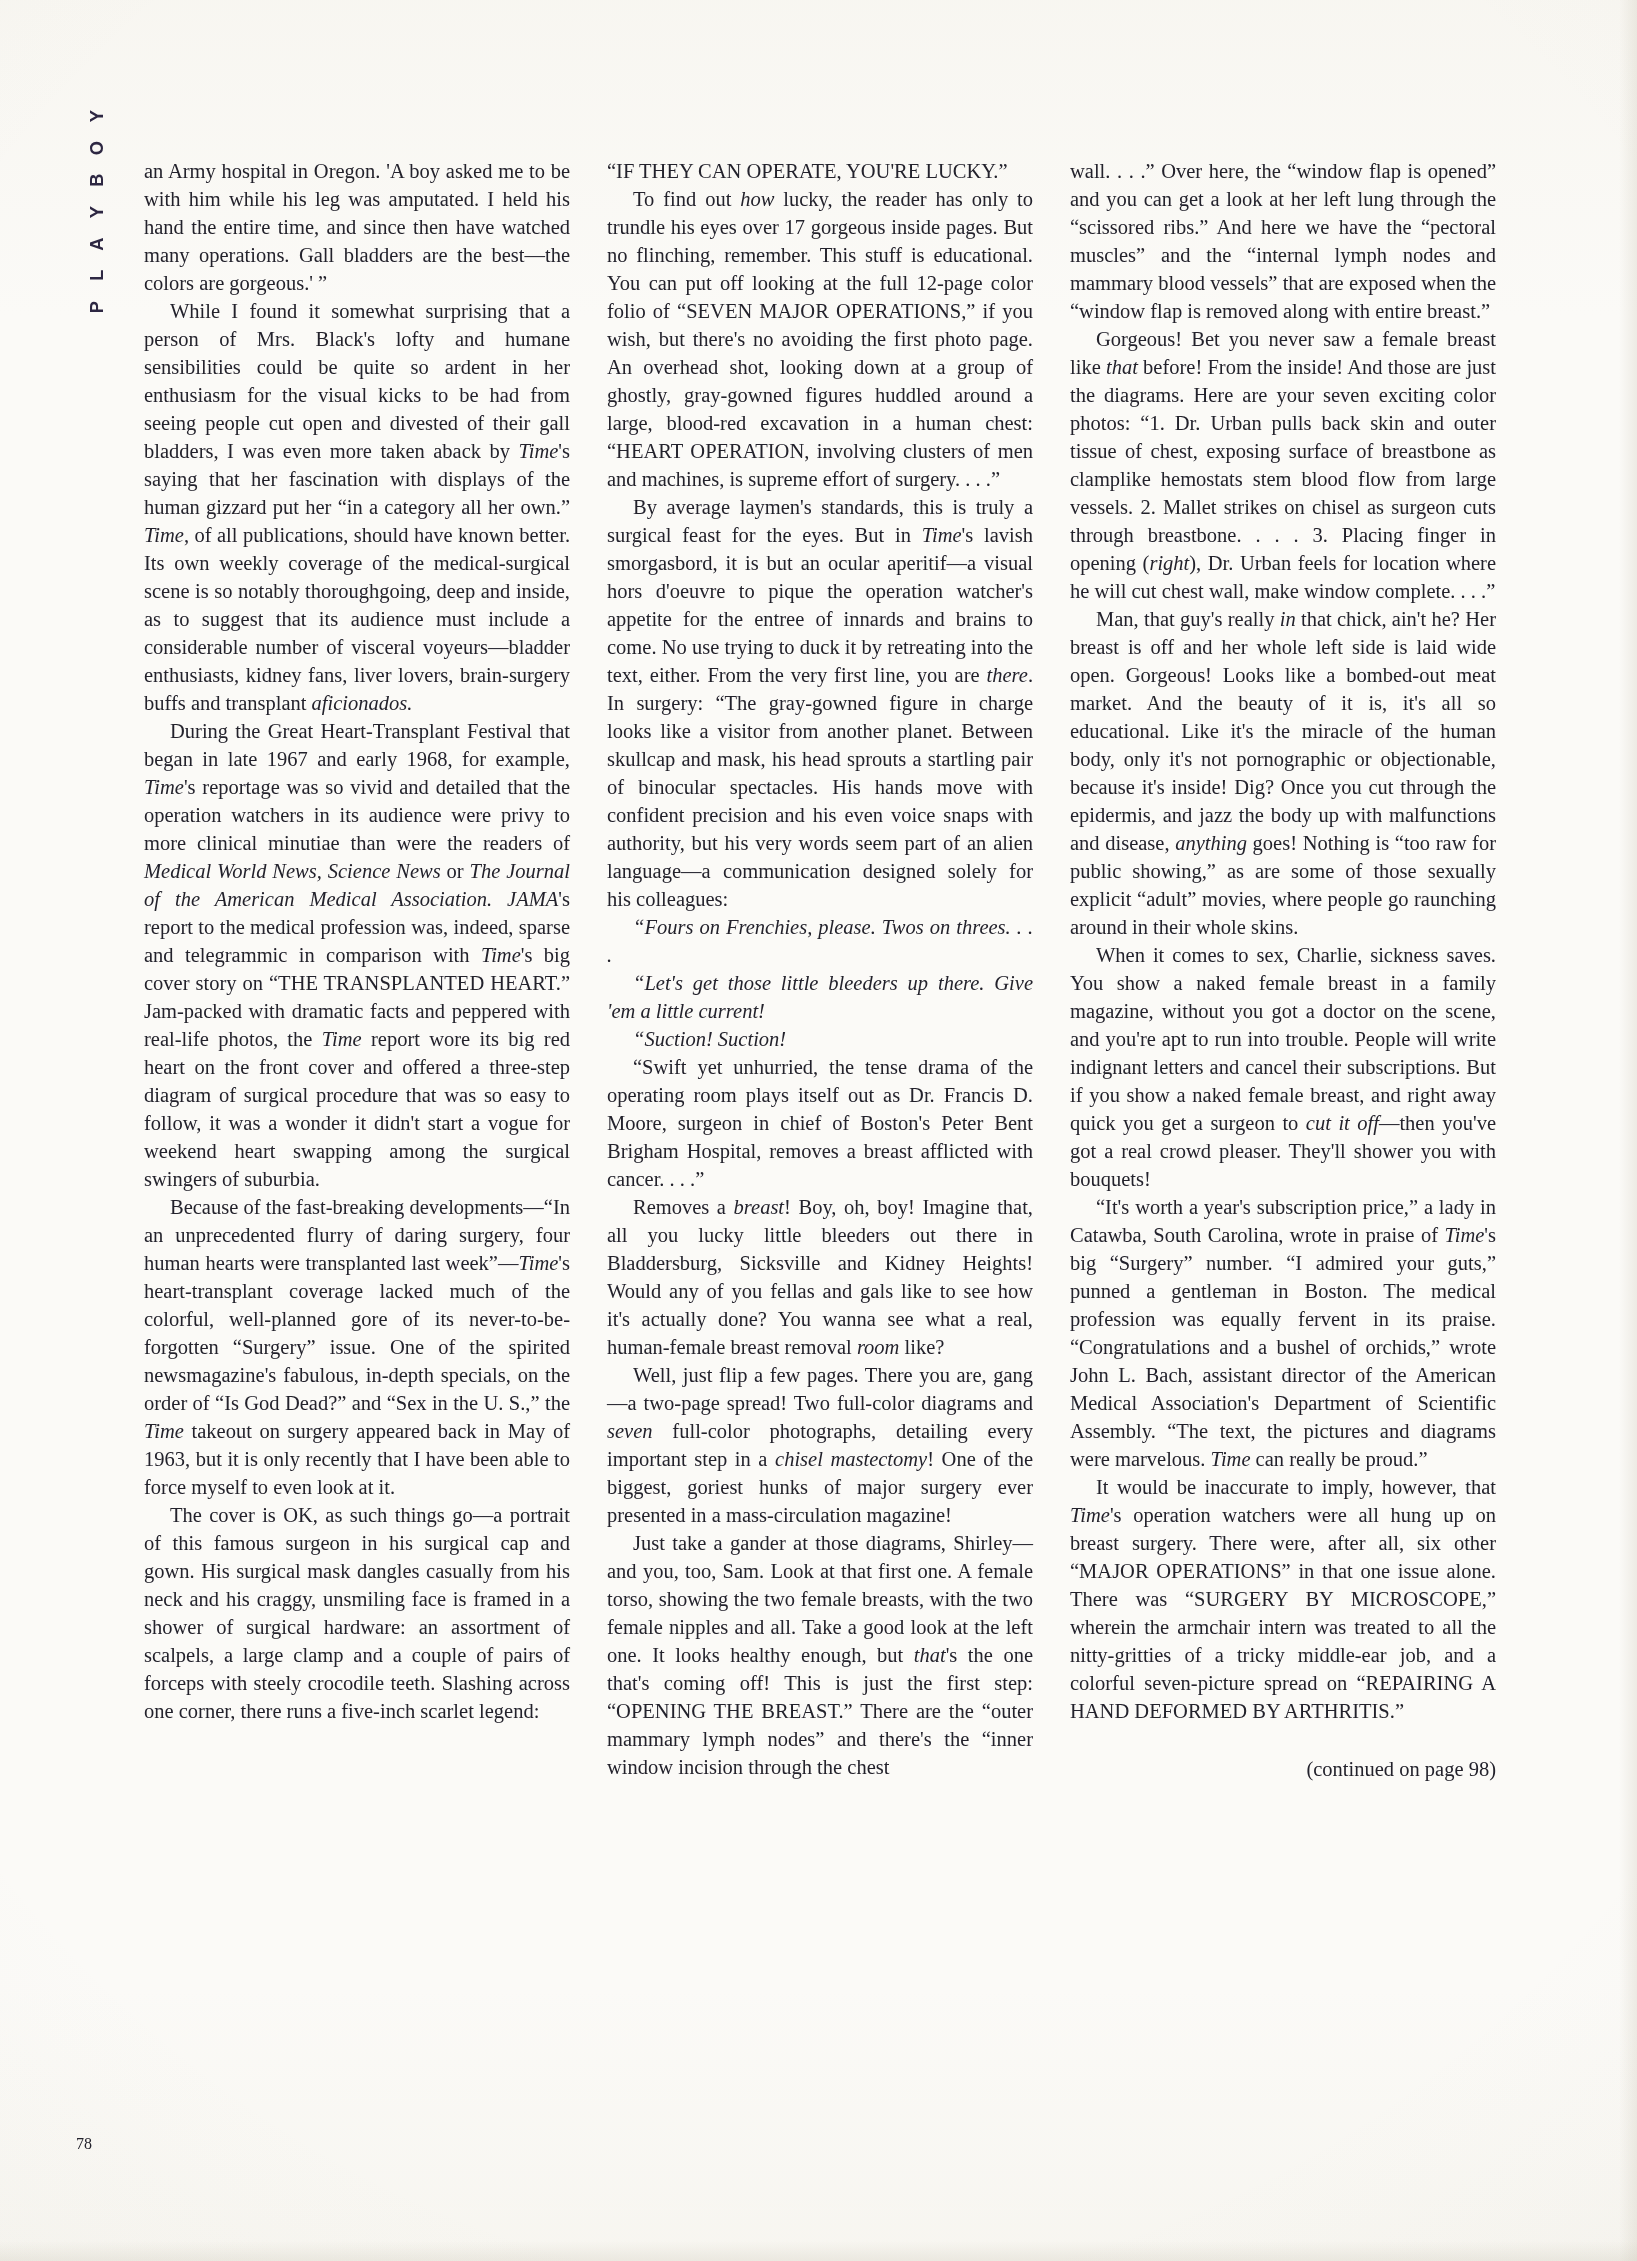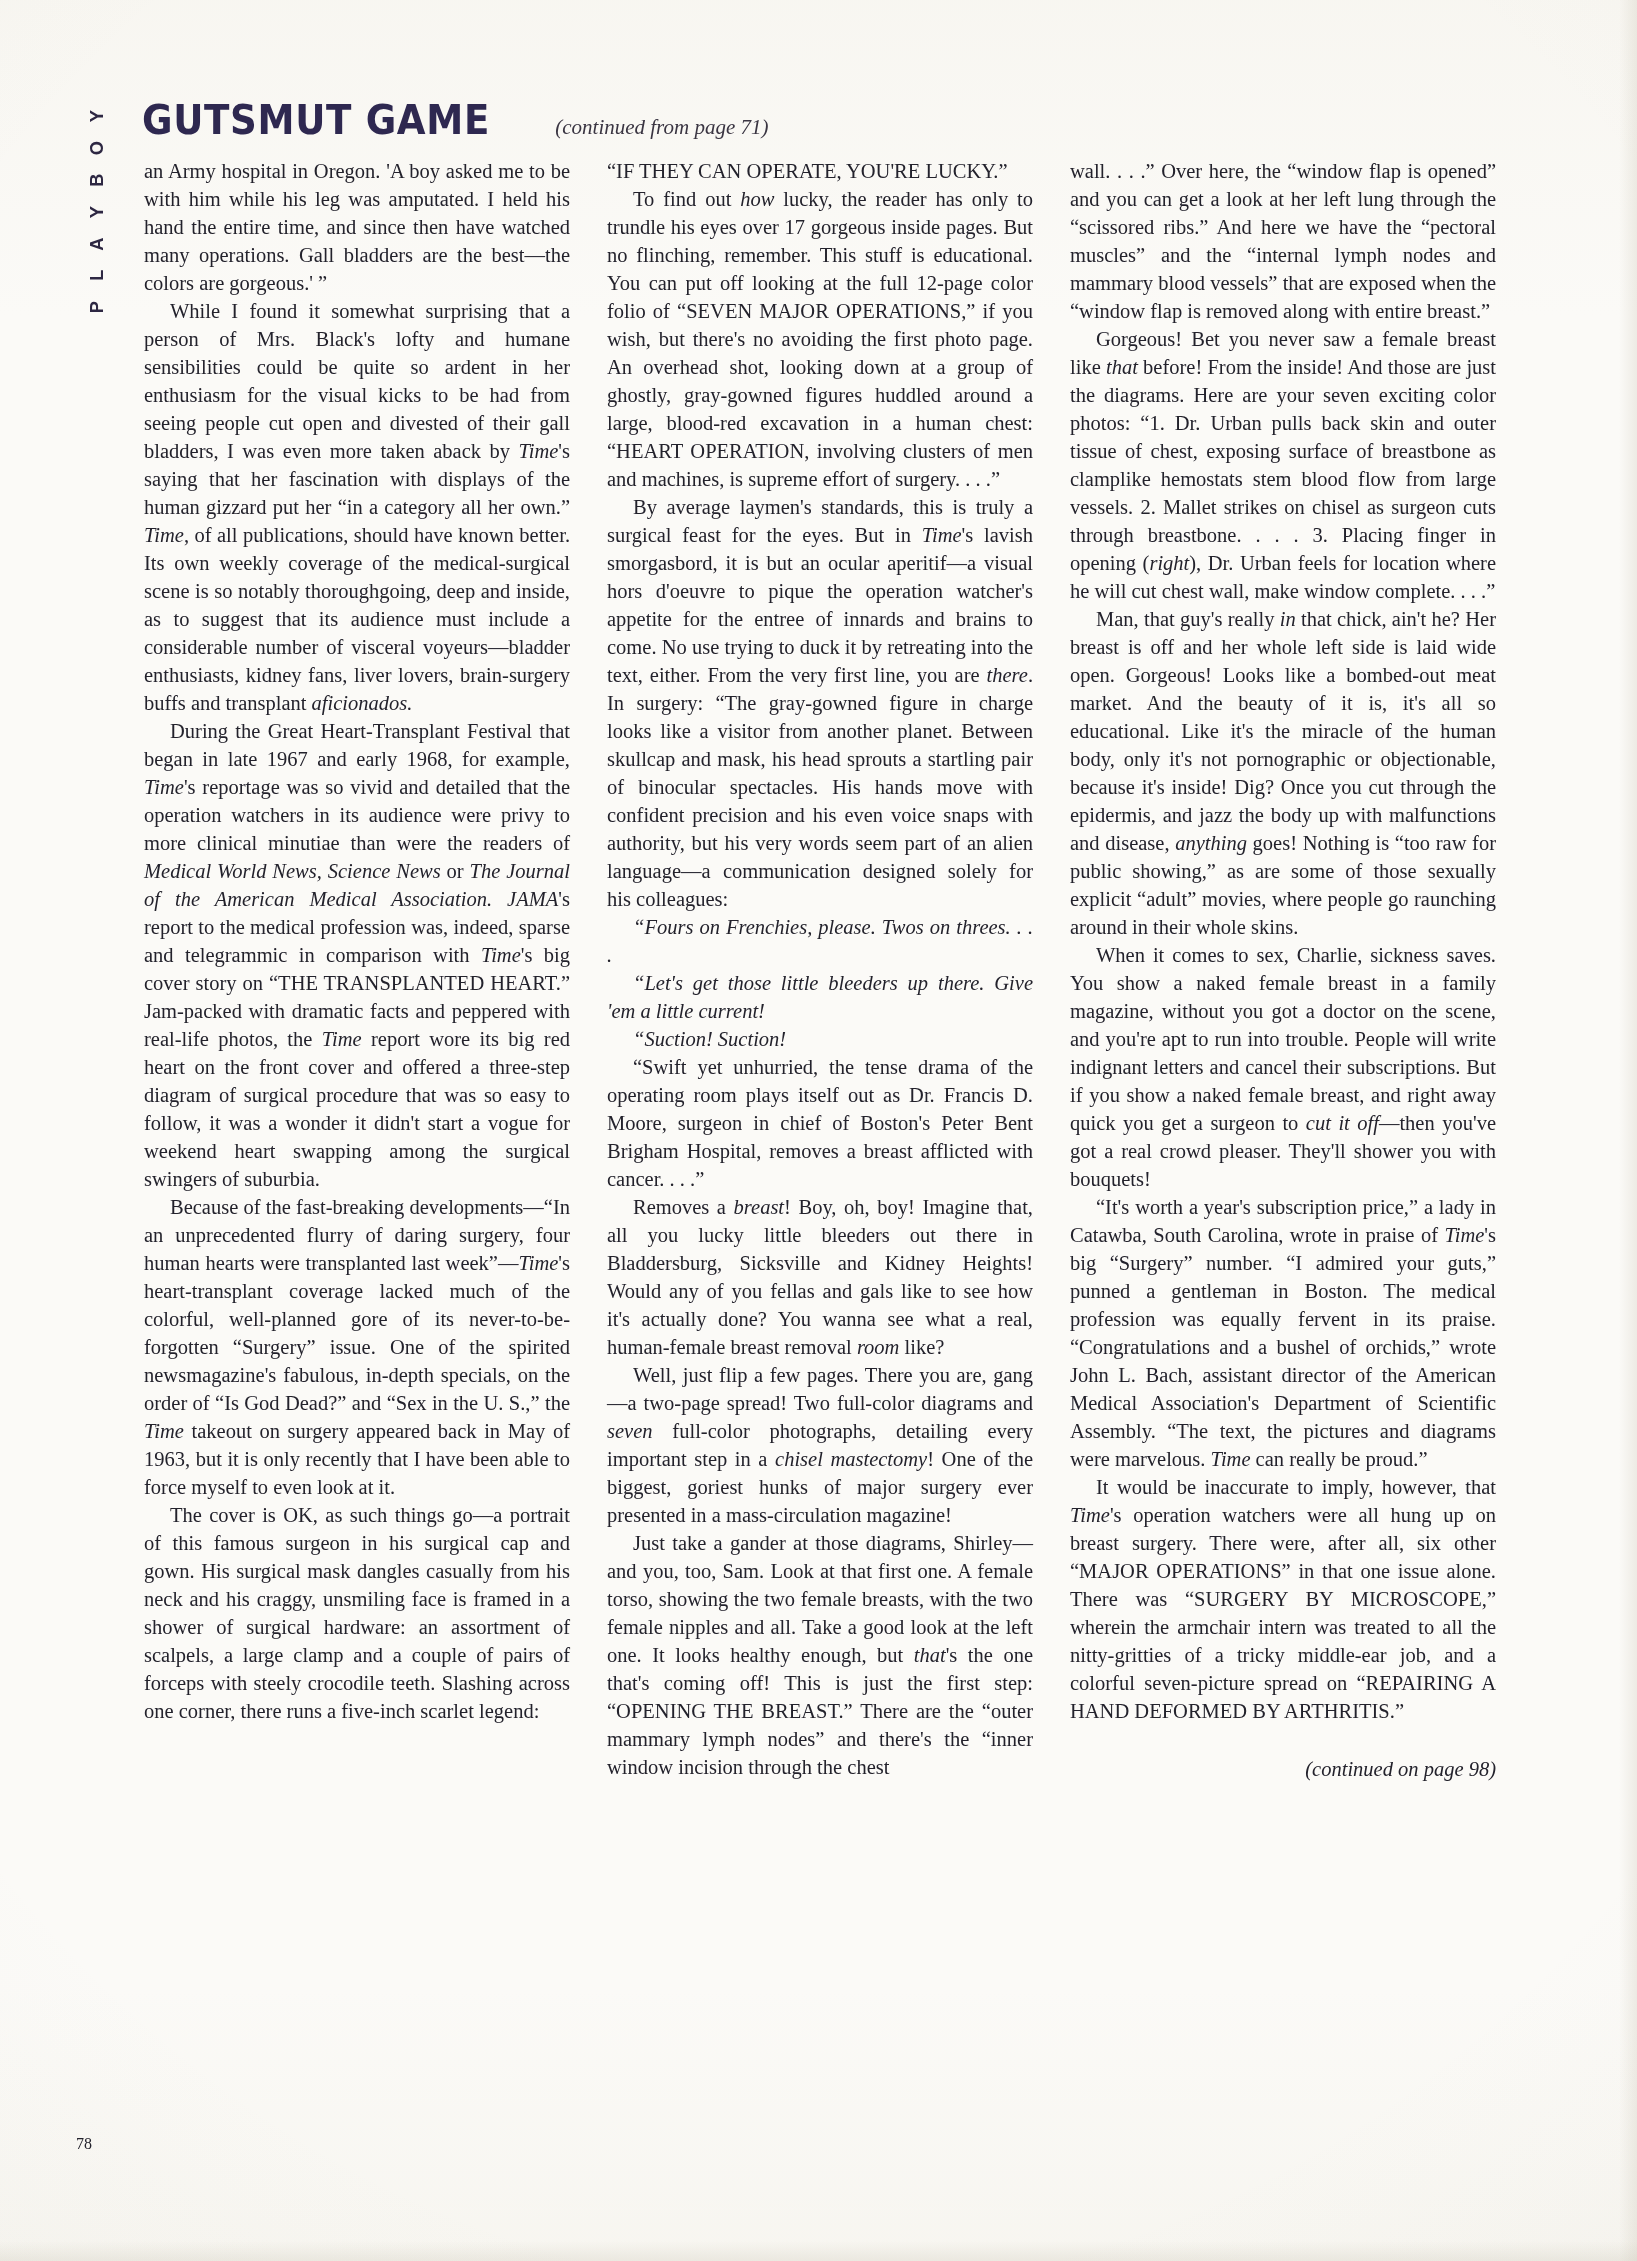--- a/index.html
+++ b/index.html
@@ -124,21 +124,20 @@
   .col p.noindent { text-indent: 0; }
   .col p.quote-ital {
     font-style: italic;
     text-indent: 26px;
   }
   .col i, .col em { font-style: italic; }
 
   #continued-on {
     margin-top: 0;
     text-align: right;
-    font-style: italic;
     text-indent: 0;
     padding-top: 30px;
   }
 
   
   #folio {
     position: absolute;
     left: 76px;
     top: 2136px;
     font-family: "Liberation Serif", "DejaVu Serif", serif;
@@ -159,24 +158,20 @@
   <div id="playboy-rail">
       <span class="rail-letter">Y</span>
       <span class="rail-letter">O</span>
       <span class="rail-letter">B</span>
       <span class="rail-letter">Y</span>
       <span class="rail-letter">A</span>
       <span class="rail-letter">L</span>
       <span class="rail-letter">P</span>
     </div>
 
-  <div id="masthead">
-    <div id="article-title">GUTSMUT GAME</div>
-    <div id="continued-from">(continued from page 71)</div>
-  </div>
 
   <div id="columns">
       <div class="col">
         <p class="noindent"><span>an Army hospital in Oregon. 'A boy asked me to be with him while his leg was amputated. I held his hand the entire time, and since then have watched many operations. Gall bladders are the best—the colors are gorgeous.' ”</span></p>
         <p><span>While I found it somewhat surprising that a person of Mrs. Black's lofty and humane sensibilities could be quite so ardent in her enthusiasm for the visual kicks to be had from seeing people cut open and divested of their gall bladders, I was even more taken aback by </span><i>Time</i><span>'s saying that her fascination with displays of the human gizzard put her “in a category all her own.” </span><i>Time</i><span>, of all publications, should have known better. Its own weekly coverage of the medical-surgical scene is so notably thoroughgoing, deep and inside, as to suggest that its audience must include a considerable number of visceral voyeurs—bladder enthusiasts, kidney fans, liver lovers, brain-surgery buffs and transplant </span><i>aficionados.</i></p>
         <p><span>During the Great Heart-Transplant Festival that began in late 1967 and early 1968, for example, </span><i>Time</i><span>'s reportage was so vivid and detailed that the operation watchers in its audience were privy to more clinical minutiae than were the readers of </span><i>Medical World News, Science News</i><span> or </span><i>The Journal of the American Medical Association. JAMA</i><span>'s report to the medical profession was, indeed, sparse and telegrammic in comparison with </span><i>Time</i><span>'s big cover story on “THE TRANSPLANTED HEART.” Jam-packed with dramatic facts and peppered with real-life photos, the </span><i>Time</i><span> report wore its big red heart on the front cover and offered a three-step diagram of surgical procedure that was so easy to follow, it was a wonder it didn't start a vogue for weekend heart swapping among the surgical swingers of suburbia.</span></p>
         <p><span>Because of the fast-breaking developments—“In an unprecedented flurry of daring surgery, four human hearts were transplanted last week”—</span><i>Time</i><span>'s heart-transplant coverage lacked much of the colorful, well-planned gore of its never-to-be-forgotten “Surgery” issue. One of the spirited newsmagazine's fabulous, in-depth specials, on the order of “Is God Dead?” and “Sex in the U. S.,” the </span><i>Time</i><span> takeout on surgery appeared back in May of 1963, but it is only recently that I have been able to force myself to even look at it.</span></p>
         <p><span>The cover is OK, as such things go—a portrait of this famous surgeon in his surgical cap and gown. His surgical mask dangles casually from his neck and his craggy, unsmiling face is framed in a shower of surgical hardware: an assortment of scalpels, a large clamp and a couple of pairs of forceps with steely crocodile teeth. Slashing across one corner, there runs a five-inch scarlet legend:</span></p>
       </div>
       <div class="col">

